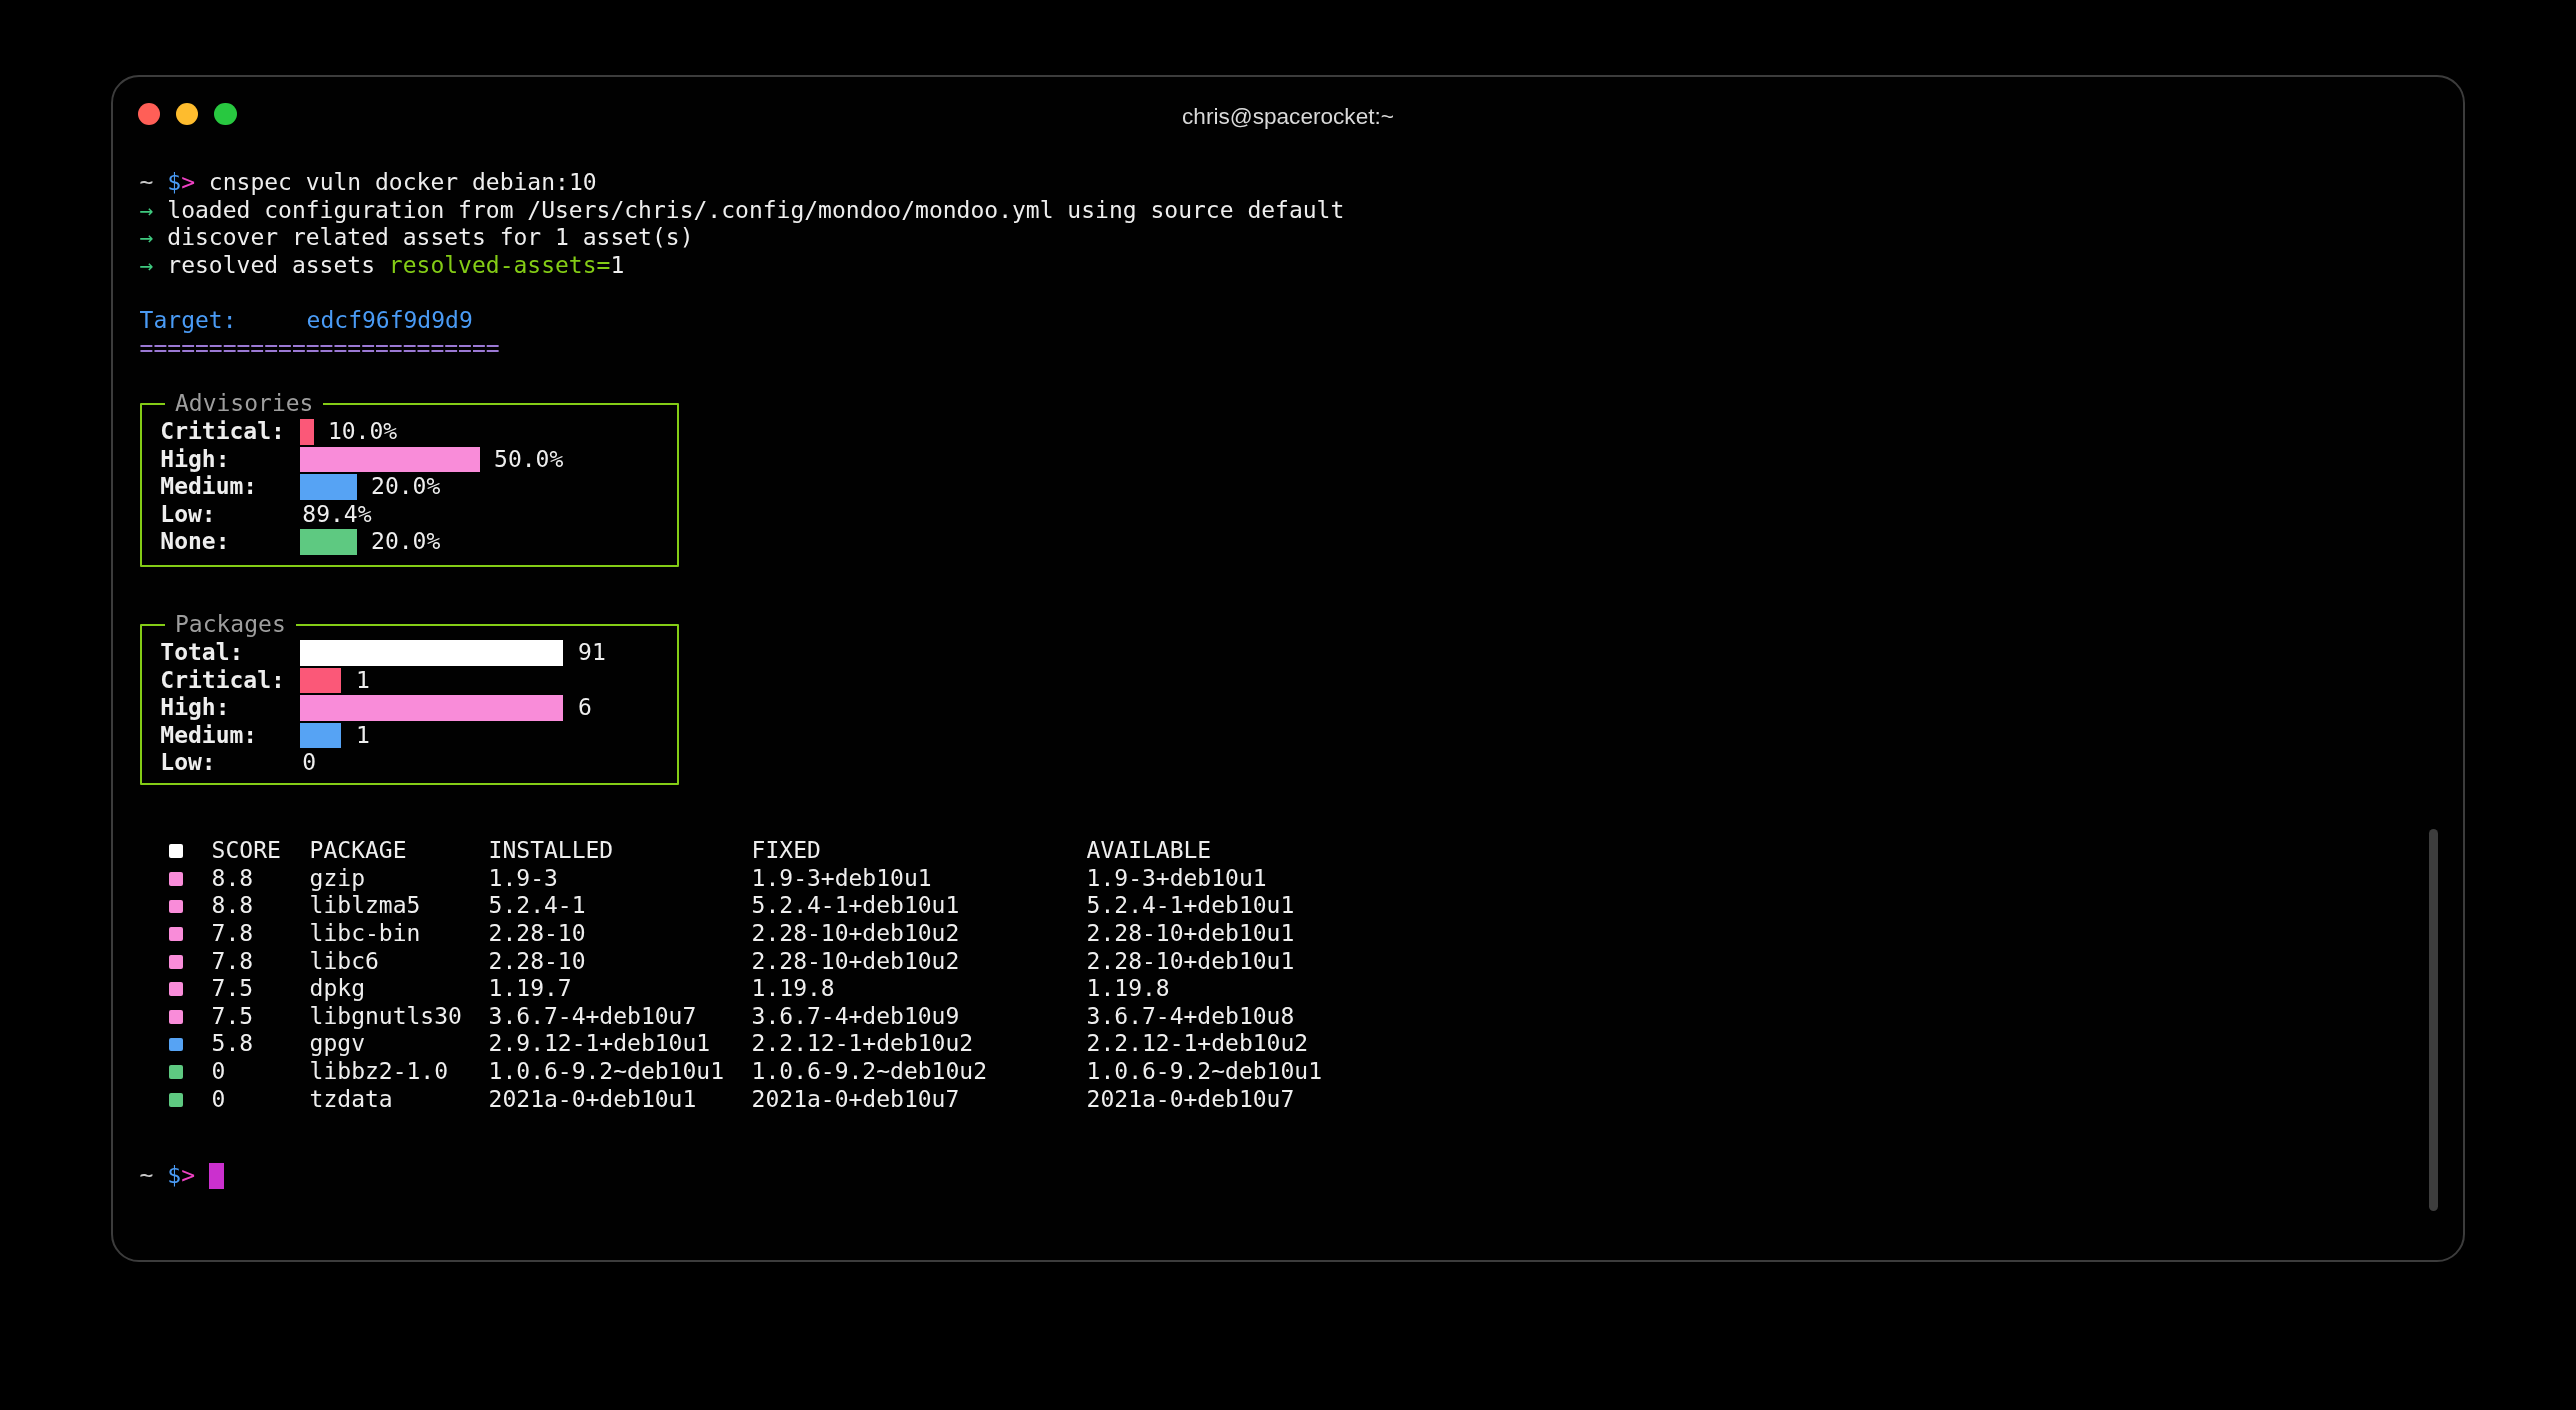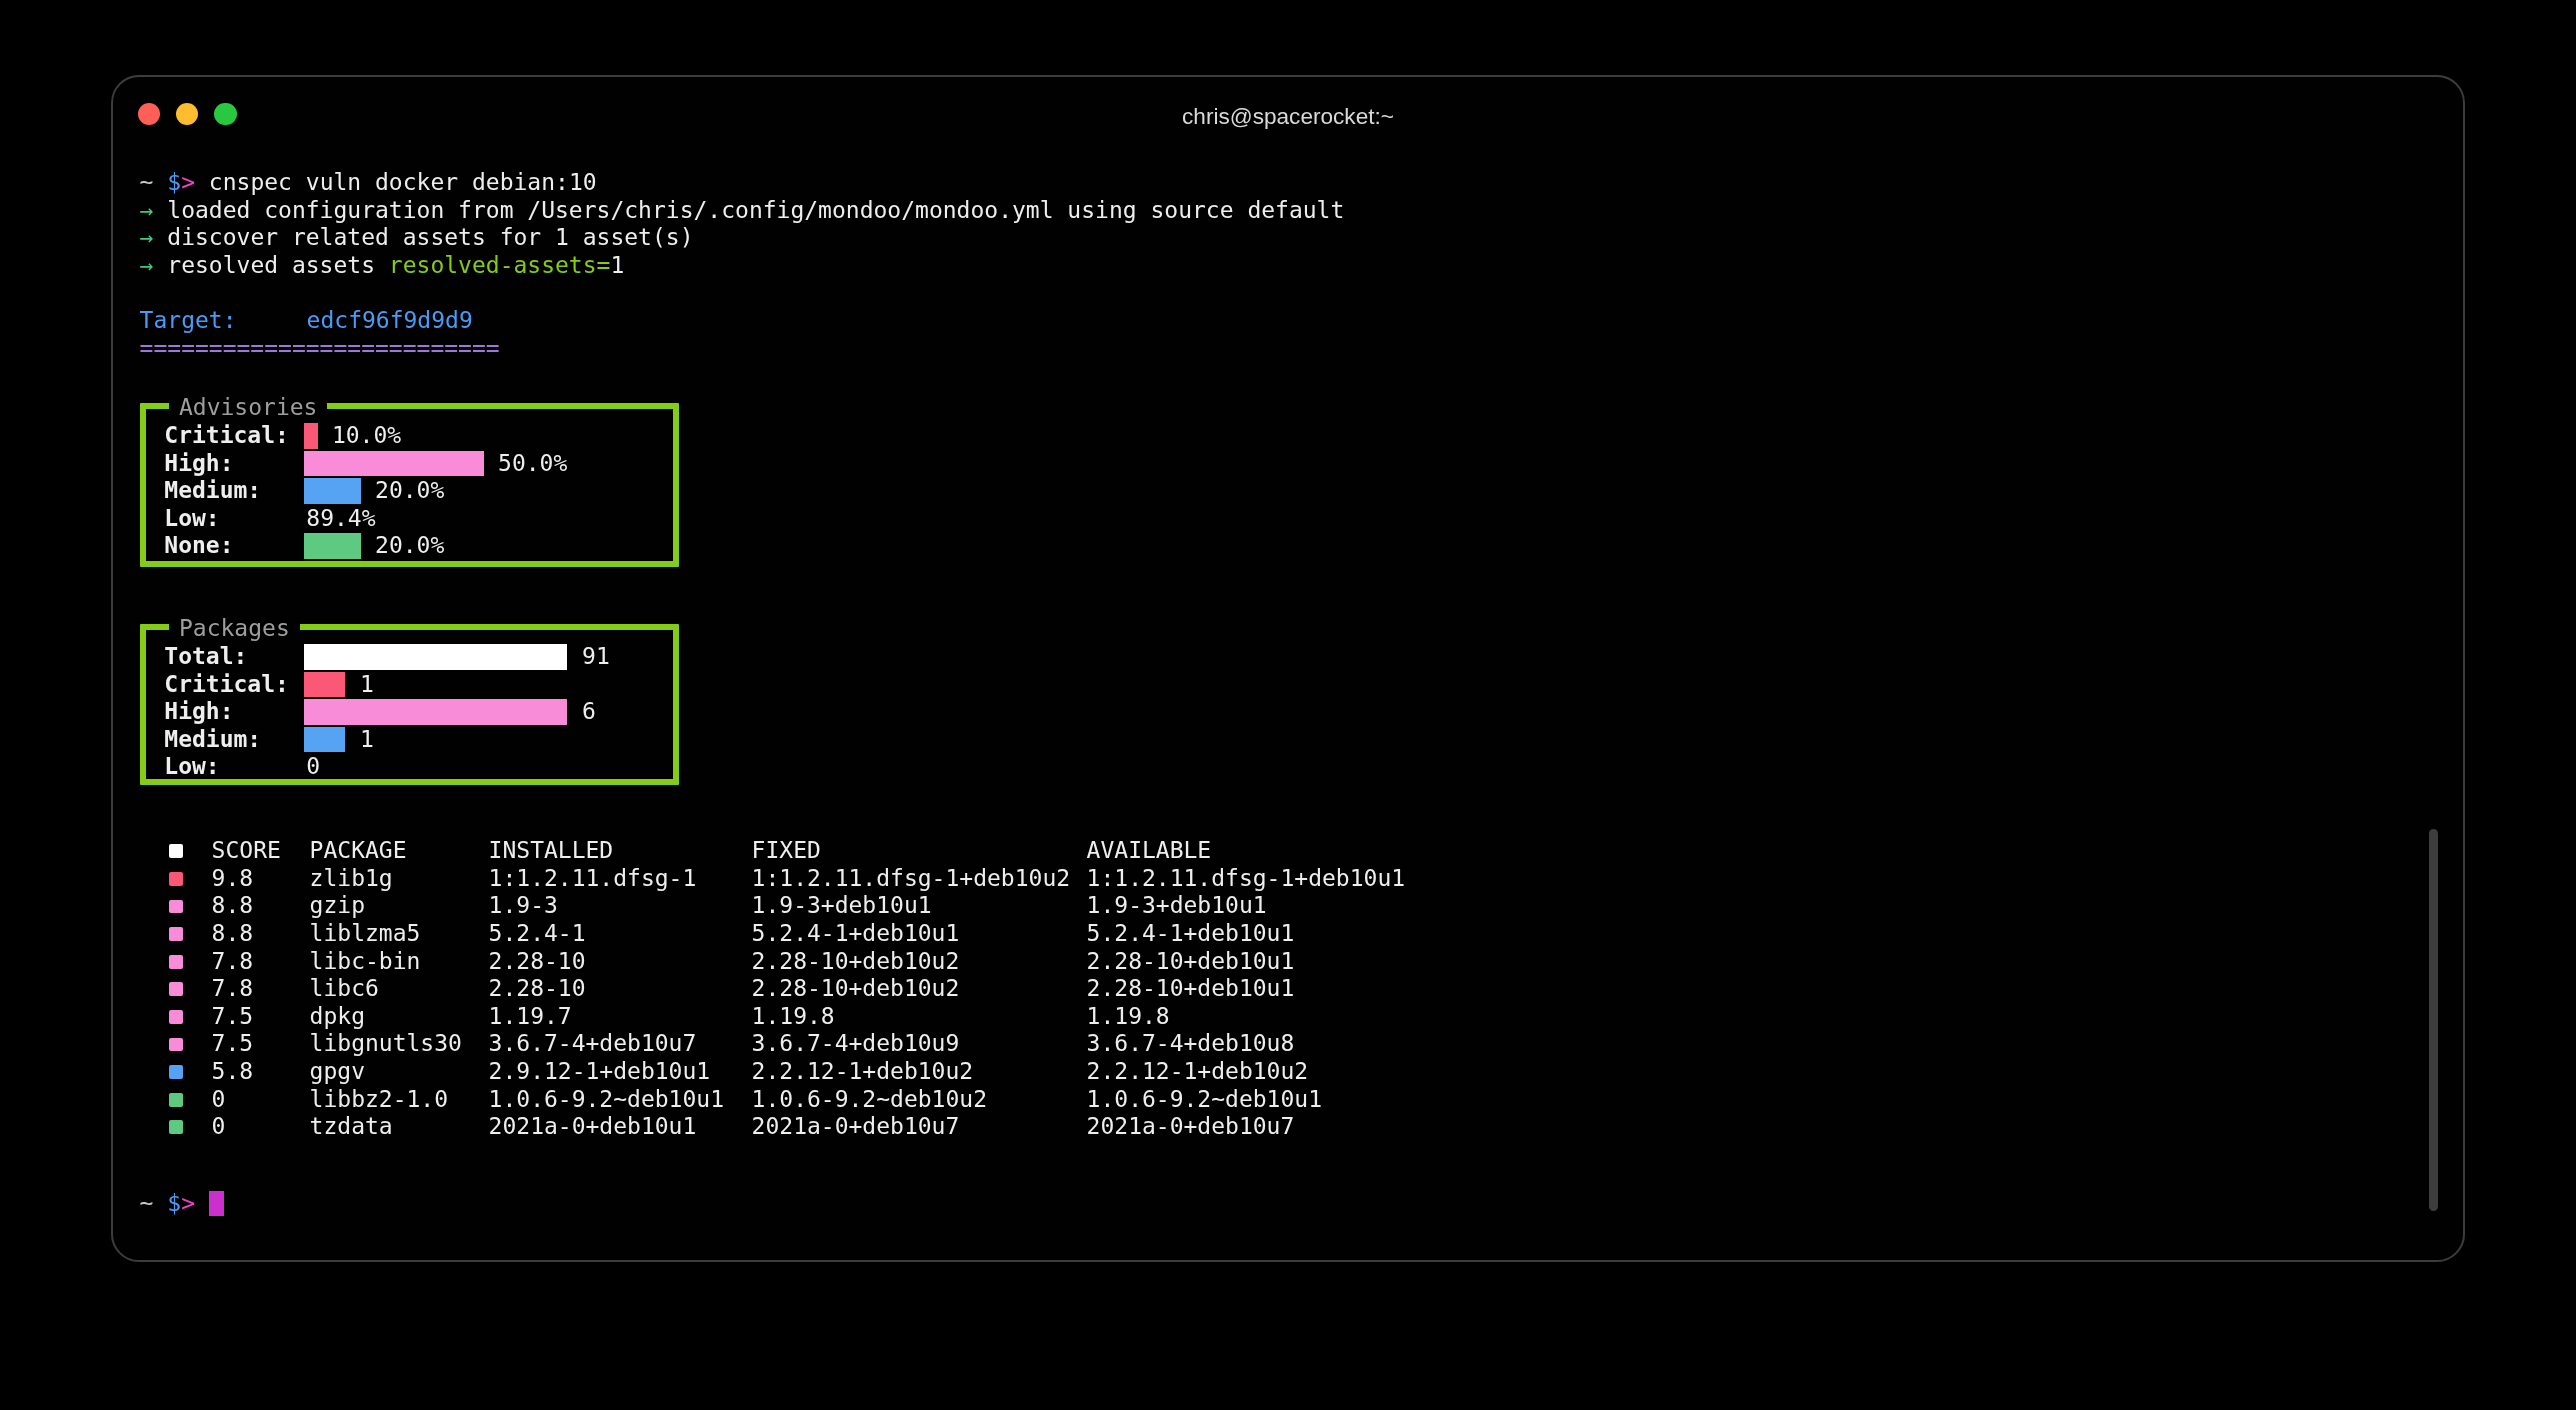--- a/index.html
+++ b/index.html
@@ -14,21 +14,21 @@
   .wtitle{position:absolute;top:26.6px;left:0;width:100%;text-align:center;
           font-family:"Liberation Sans",sans-serif;font-size:22.6px;color:#d9d9d9;}
   
   .content{position:absolute;left:26.6px;top:92px;right:26.6px;
            font-size:23px;line-height:27.6px;color:#eeeeee;}
   .line{height:27.6px;white-space:pre;display:flex;}
   .line span{white-space:pre;}
   .blank{height:27.6px;}
   .fg-gray{color:#c9c9c9;}
   
-  .chartbox{position:relative;width:539px;border:6px solid #84cc16;box-sizing:border-box;
+  .chartbox{position:relative;width:539px;border:2px solid #84cc16;box-sizing:border-box;
             border-radius:1px;}
   .legend{position:absolute;top:-14.8px;left:23.6px;background:#010101;padding:0 9.8px;
           color:#9e9e9e;white-space:pre;}
   .box-adv{margin-top:41px;height:164px;}
   .box-pkg{margin-top:57px;height:161px;}
   .brows{padding-top:12.8px;}
   .brow{height:27.6px;display:flex;align-items:center;}
   .blabel{margin-left:18.7px;width:140px;white-space:pre;font-weight:bold;}
   .bar{height:25.6px;display:inline-block;flex:none;}
   .bval{white-space:pre;}
@@ -157,28 +157,20 @@
     <div class="vtable">
       <div class="trow">
         <span class="c c-marker"><span class="sq" style="background: rgb(255, 255, 255);"></span></span>
           <span class="c c-score">SCORE</span>
           <span class="c c-package">PACKAGE</span>
           <span class="c c-installed">INSTALLED</span>
           <span class="c c-fixed">FIXED</span>
           <span class="c c-available">AVAILABLE</span>
       </div>
       <div class="trow">
-        <span class="c c-marker"><span class="sq" style="background: rgb(251, 88, 120);"></span></span>
-          <span class="c c-score">9.8</span>
-          <span class="c c-package">zlib1g</span>
-          <span class="c c-installed">1:1.2.11.dfsg-1</span>
-          <span class="c c-fixed">1:1.2.11.dfsg-1+deb10u2</span>
-          <span class="c c-available">1:1.2.11.dfsg-1+deb10u1</span>
-      </div>
-      <div class="trow">
         <span class="c c-marker"><span class="sq" style="background: rgb(249, 140, 217);"></span></span>
           <span class="c c-score">8.8</span>
           <span class="c c-package">gzip</span>
           <span class="c c-installed">1.9-3</span>
           <span class="c c-fixed">1.9-3+deb10u1</span>
           <span class="c c-available">1.9-3+deb10u1</span>
       </div>
       <div class="trow">
         <span class="c c-marker"><span class="sq" style="background: rgb(249, 140, 217);"></span></span>
           <span class="c c-score">8.8</span>

